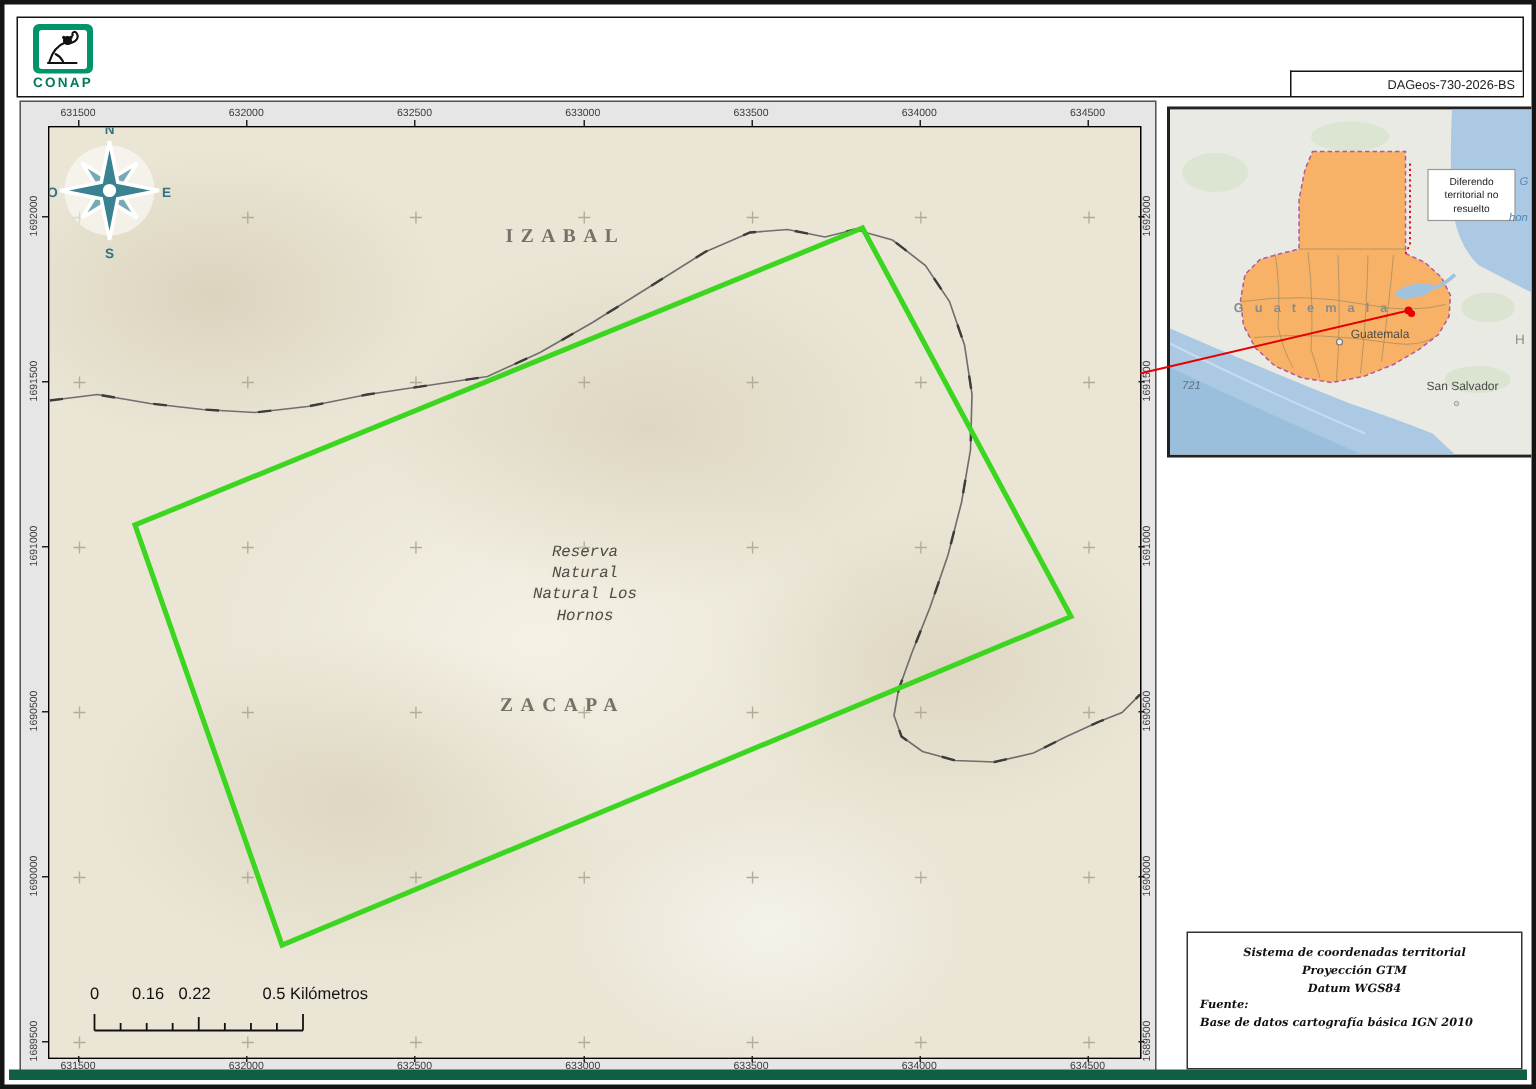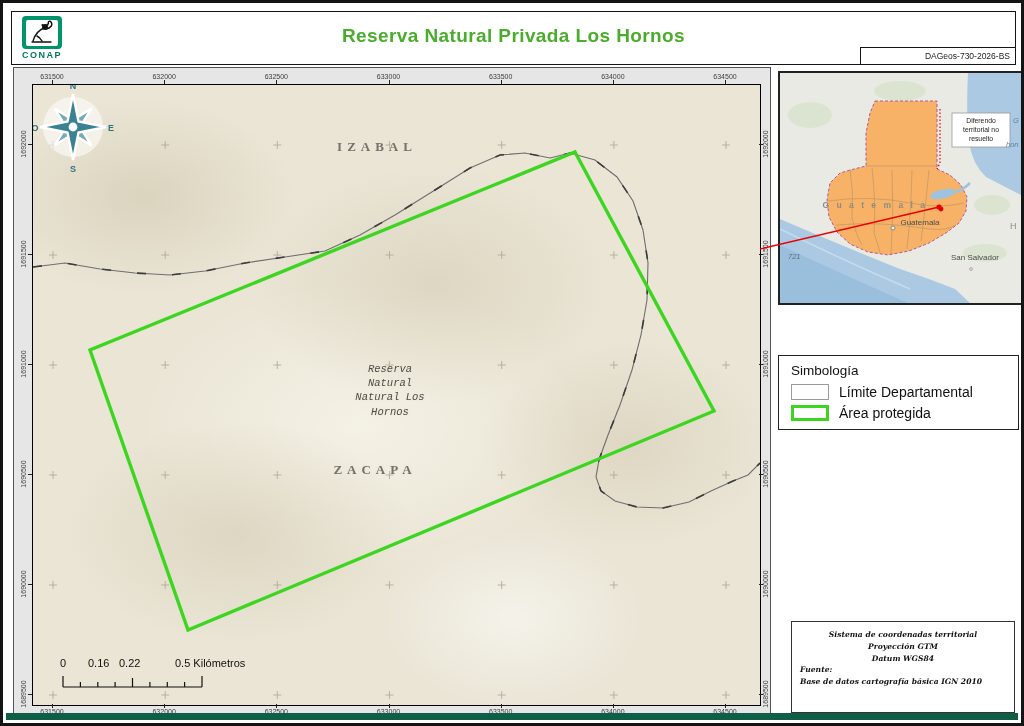--- a/index.html
+++ b/index.html
@@ -75,21 +75,20 @@
               <path d="M11,16 C13,17 15,19 16,21"></path>
             </g>
             <circle cx="19" cy="7" r="3" fill="#111"></circle>
             <circle cx="16.5" cy="5" r="1.1" fill="#111"></circle>
             <circle cx="21.5" cy="4.7" r="1.1" fill="#111"></circle>
           </svg>
         </div>
       </div>
       <div class="logo-text">CONAP</div>
     </div>
-    <div class="title">Reserva Natural Privada Los Hornos</div>
     <div class="code-box">DAGeos-730-2026-BS</div>
   </div>
 
   <div class="map-wrapper" id="map-wrapper">
     <div class="map-frame">
       <div class="map-canvas">
 
         <svg id="map-svg" width="727" height="620" viewBox="0 0 727 620">
           <path id="grid-crosses" stroke="#b3ab96" stroke-width="0.9" fill="none" d="M16.0,60h8M20.0,56v8M16.0,170h8M20.0,166v8M16.0,280h8M20.0,276v8M16.0,390h8M20.0,386v8M16.0,500h8M20.0,496v8M16.0,610h8M20.0,606v8M128.2,60h8M132.2,56v8M128.2,170h8M132.2,166v8M128.2,280h8M132.2,276v8M128.2,390h8M132.2,386v8M128.2,500h8M132.2,496v8M128.2,610h8M132.2,606v8M240.3,60h8M244.3,56v8M240.3,170h8M244.3,166v8M240.3,280h8M244.3,276v8M240.3,390h8M244.3,386v8M240.3,500h8M244.3,496v8M240.3,610h8M244.3,606v8M352.5,60h8M356.5,56v8M352.5,170h8M356.5,166v8M352.5,280h8M356.5,276v8M352.5,390h8M356.5,386v8M352.5,500h8M356.5,496v8M352.5,610h8M356.5,606v8M464.7,60h8M468.7,56v8M464.7,170h8M468.7,166v8M464.7,280h8M468.7,276v8M464.7,390h8M468.7,386v8M464.7,500h8M468.7,496v8M464.7,610h8M468.7,606v8M576.9,60h8M580.9,56v8M576.9,170h8M580.9,166v8M576.9,280h8M580.9,276v8M576.9,390h8M580.9,386v8M576.9,500h8M580.9,496v8M576.9,610h8M580.9,606v8M689.0,60h8M693.0,56v8M689.0,170h8M693.0,166v8M689.0,280h8M693.0,276v8M689.0,390h8M693.0,386v8M689.0,500h8M693.0,496v8M689.0,610h8M693.0,606v8"></path>
           <path d="M0,182 L32,178 67,184 102,188 137,190 172,186 212,178 252,172 292,166 327,150 362,130 402,105 437,83 467,70 492,68 517,73 537,68 562,75 584,92 600,116 610,145 615,178 614,215 608,250 599,285 587,320 575,350 566,375 563,392 568,406 582,416 604,422 630,423 656,417 678,406 700,396 715,390 727,378" stroke="#6e6e6e" stroke-width="1.1" fill="none"></path>
@@ -105,21 +104,21 @@
             <path d="M0,-33 L5.5,-5.5 L33,0 L5.5,5.5 L0,33 L-5.5,5.5 L-33,0 L-5.5,-5.5 Z" fill="#3a8292"></path>
           </g>
           <circle r="5.2" fill="#fff" stroke="#3a8292" stroke-width="1.6"></circle>
           <text x="0" y="-38">N</text>
           <text x="38" y="4">E</text>
           <text x="0" y="45">S</text>
           <text x="-38" y="4">O</text>
         </svg>
 
         
-        <div class="dept-label" style="left:344px;top:62px;">IZABAL</div>
+        <div class="dept-label" style="left:344px;top:72px;">IZABAL</div>
         <div class="dept-label" style="left:342px;top:385px;">ZACAPA</div>
 
         
         <div class="reserve-label" style="left:357px;top:305px;font-family:Liberation Mono, monospace;">
           <div>Reserva</div>
           <div>Natural</div>
           <div>Natural Los</div>
           <div>Hornos</div>
         </div>
 
@@ -243,31 +242,20 @@
       <text x="195" y="187" font-size="8" fill="#4a4a4a" text-anchor="middle">San Salvador</text>
       <text x="230" y="156" font-size="9" letter-spacing="2" fill="#8f8f88">H o</text>
       <text x="8" y="186" font-size="7.5" font-style="italic" fill="#5d6d80">721</text>
       <text x="233" y="50" font-size="7.5" font-style="italic" fill="#4f86b5">G</text>
       <text x="226" y="74" font-size="7.5" font-style="italic" fill="#4f86b5">hon</text>
 
       <circle cx="161" cy="136" r="2.4" fill="#e80000"></circle>
     </svg>
   </div>
 
-  <div class="legend">
-    <div class="legend-title">Simbología</div>
-    <div class="legend-item">
-      <span class="sw sw-gray"></span>
-      <span class="lbl">Límite Departamental</span>
-    </div>
-    <div class="legend-item">
-      <span class="sw sw-green"></span>
-      <span class="lbl">Área protegida</span>
-    </div>
-  </div>
 
   <div class="credits">
     <div class="c">Sistema de coordenadas territorial</div>
     <div class="c">Proyección GTM</div>
     <div class="c">Datum WGS84</div>
     <div>Fuente:</div>
     <div>Base de datos cartografía básica IGN 2010</div>
   </div>
 
   <svg class="leader">

